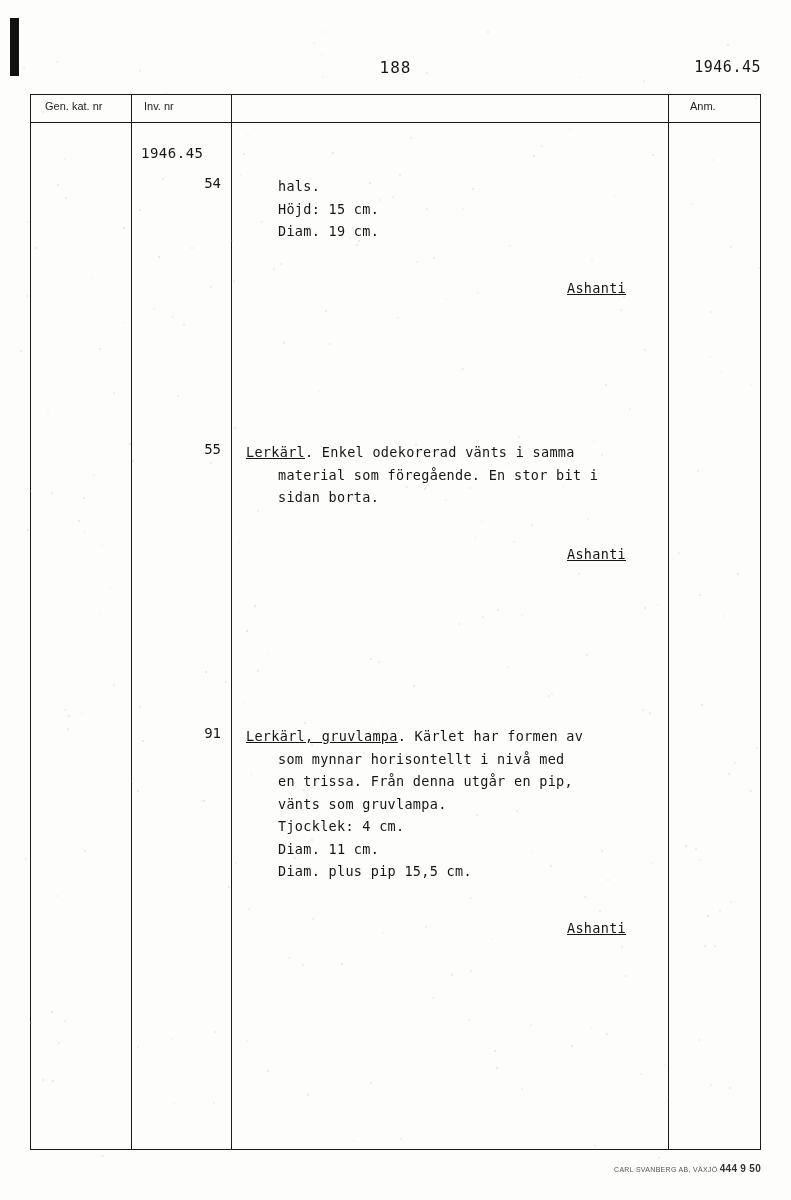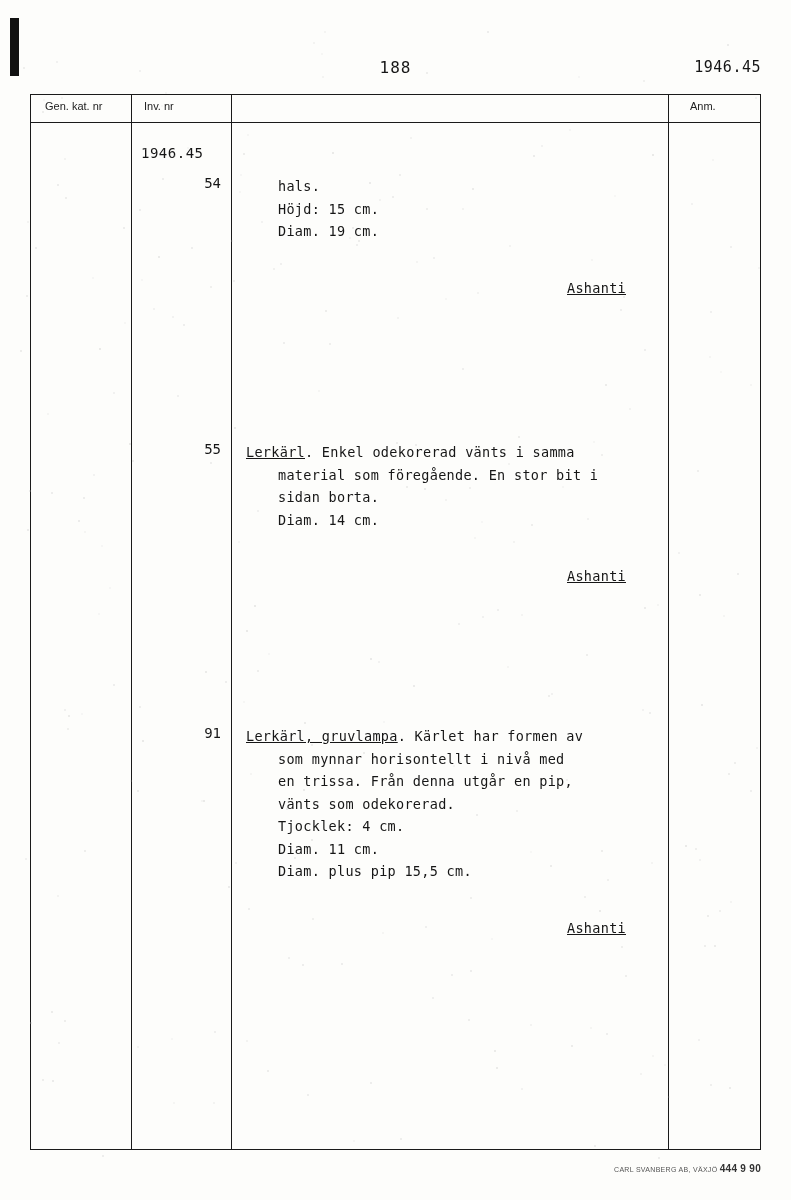--- a/index.html
+++ b/index.html
@@ -231,45 +231,44 @@
           <span class="origin">Ashanti</span>
         </div>
       </div>
 
       <div class="entry e2">
         <div class="inv-no">55</div>
         <div class="desc">
           <span class="first-line"><span class="title">Lerkärl</span><span>. Enkel odekorerad vänts i samma</span></span>
           <span class="indent">material som föregående. En stor bit i</span>
           <span class="indent">sidan borta.</span>
-          <span class="indent">Diam. 14 cm.</span>
           <span class="origin">Ashanti</span>
         </div>
       </div>
 
       <div class="entry e3">
         <div class="inv-no">91</div>
         <div class="desc">
           <span class="first-line"><span class="title">Lerkärl, gruvlampa</span><span>. Kärlet har formen av</span></span>
           <span class="indent">som mynnar horisontellt i nivå med</span>
           <span class="indent">en trissa. Från denna utgår en pip,</span>
-          <span class="indent">vänts som odekorerad.</span>
+          <span class="indent">vänts som gruvlampa.</span>
           <span class="indent">Tjocklek: 4 cm.</span>
           <span class="indent">Diam. 11 cm.</span>
           <span class="indent">Diam. plus pip 15,5 cm.</span>
           <span class="origin">Ashanti</span>
         </div>
       </div>
 
     </div>
   </div>
 
   <div class="footer-print">
     <span>CARL SVANBERG AB, VÄXJÖ</span>
-    <span class="big">444 9 90</span>
+    <span class="big">444 9 50</span>
   </div>
 
   <div class="speckles" id="speckles">
       <div class="sp" style="left: 461.821px; top: 368.169px; opacity: 0.52;"></div>
       <div class="sp" style="left: 750.448px; top: 789.57px; opacity: 0.51;"></div>
       <div class="sp" style="left: 663.721px; top: 1064.32px; opacity: 0.29;"></div>
       <div class="sp" style="left: 758.056px; top: 266.886px; opacity: 0.35;"></div>
       <div class="sp" style="left: 754.642px; top: 96.7085px; opacity: 0.44;"></div>
       <div class="sp" style="left: 42.3876px; top: 111.353px; opacity: 0.59;"></div>
       <div class="sp" style="left: 703.77px; top: 944.824px; opacity: 0.62;"></div>

